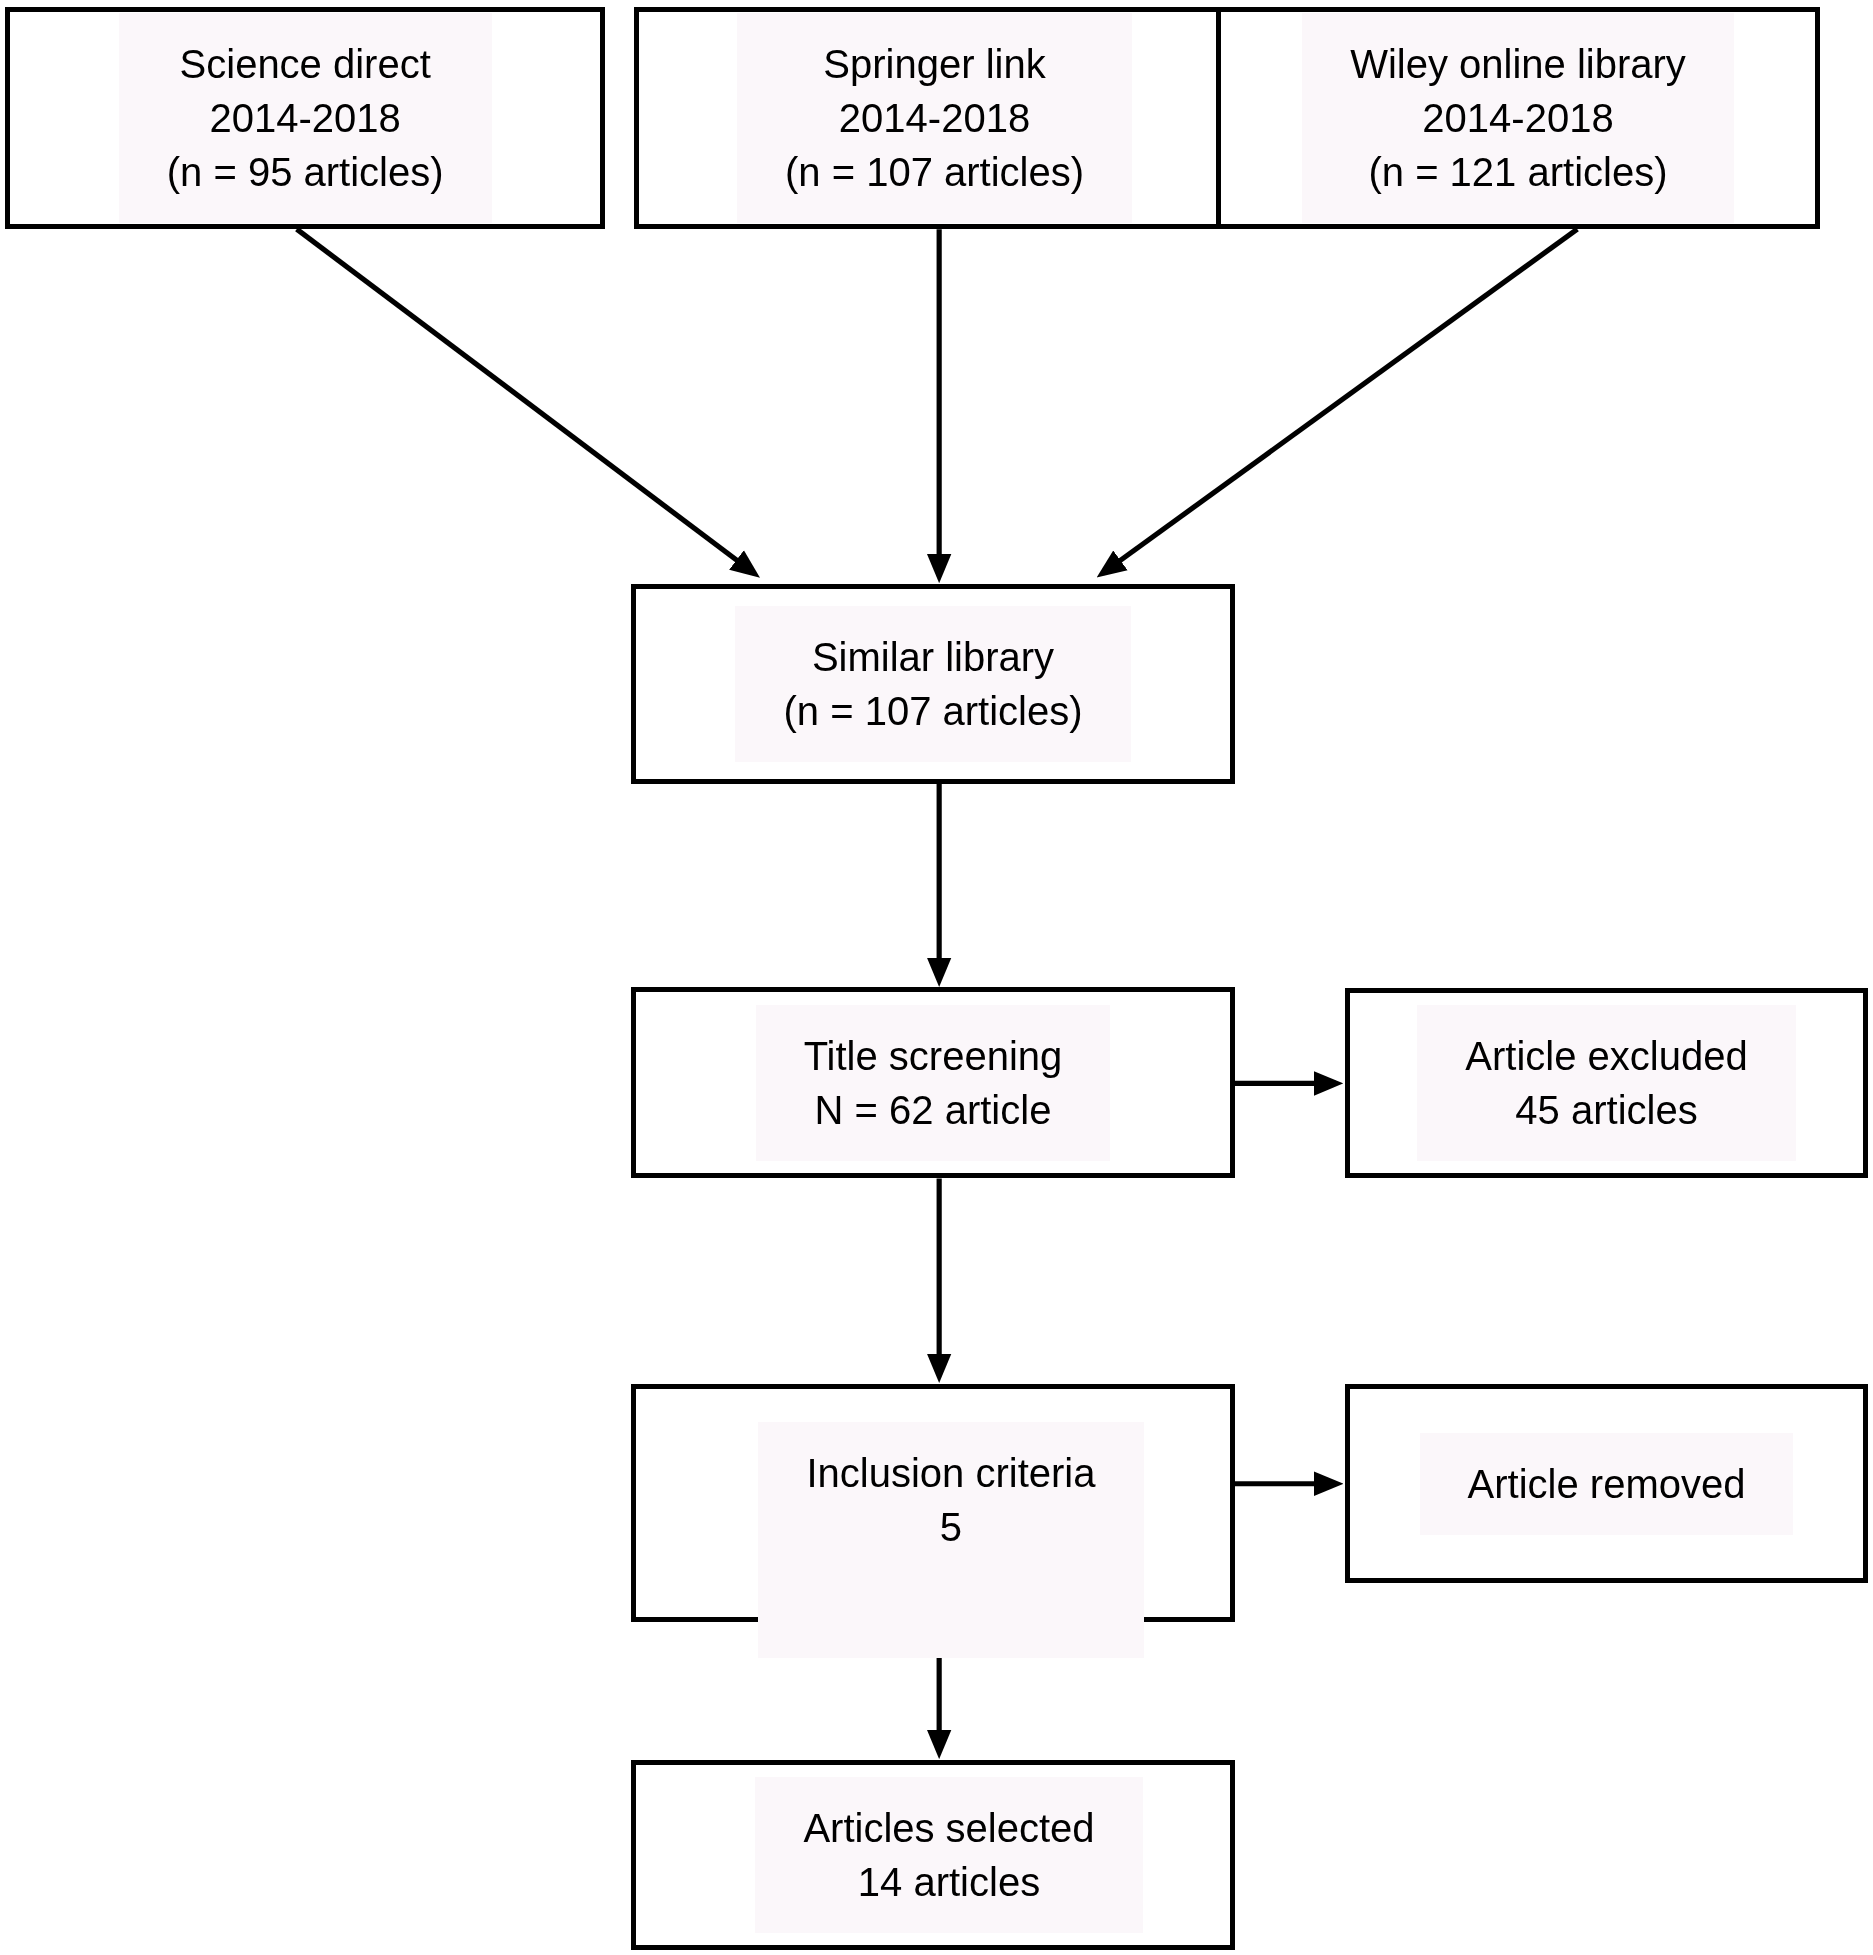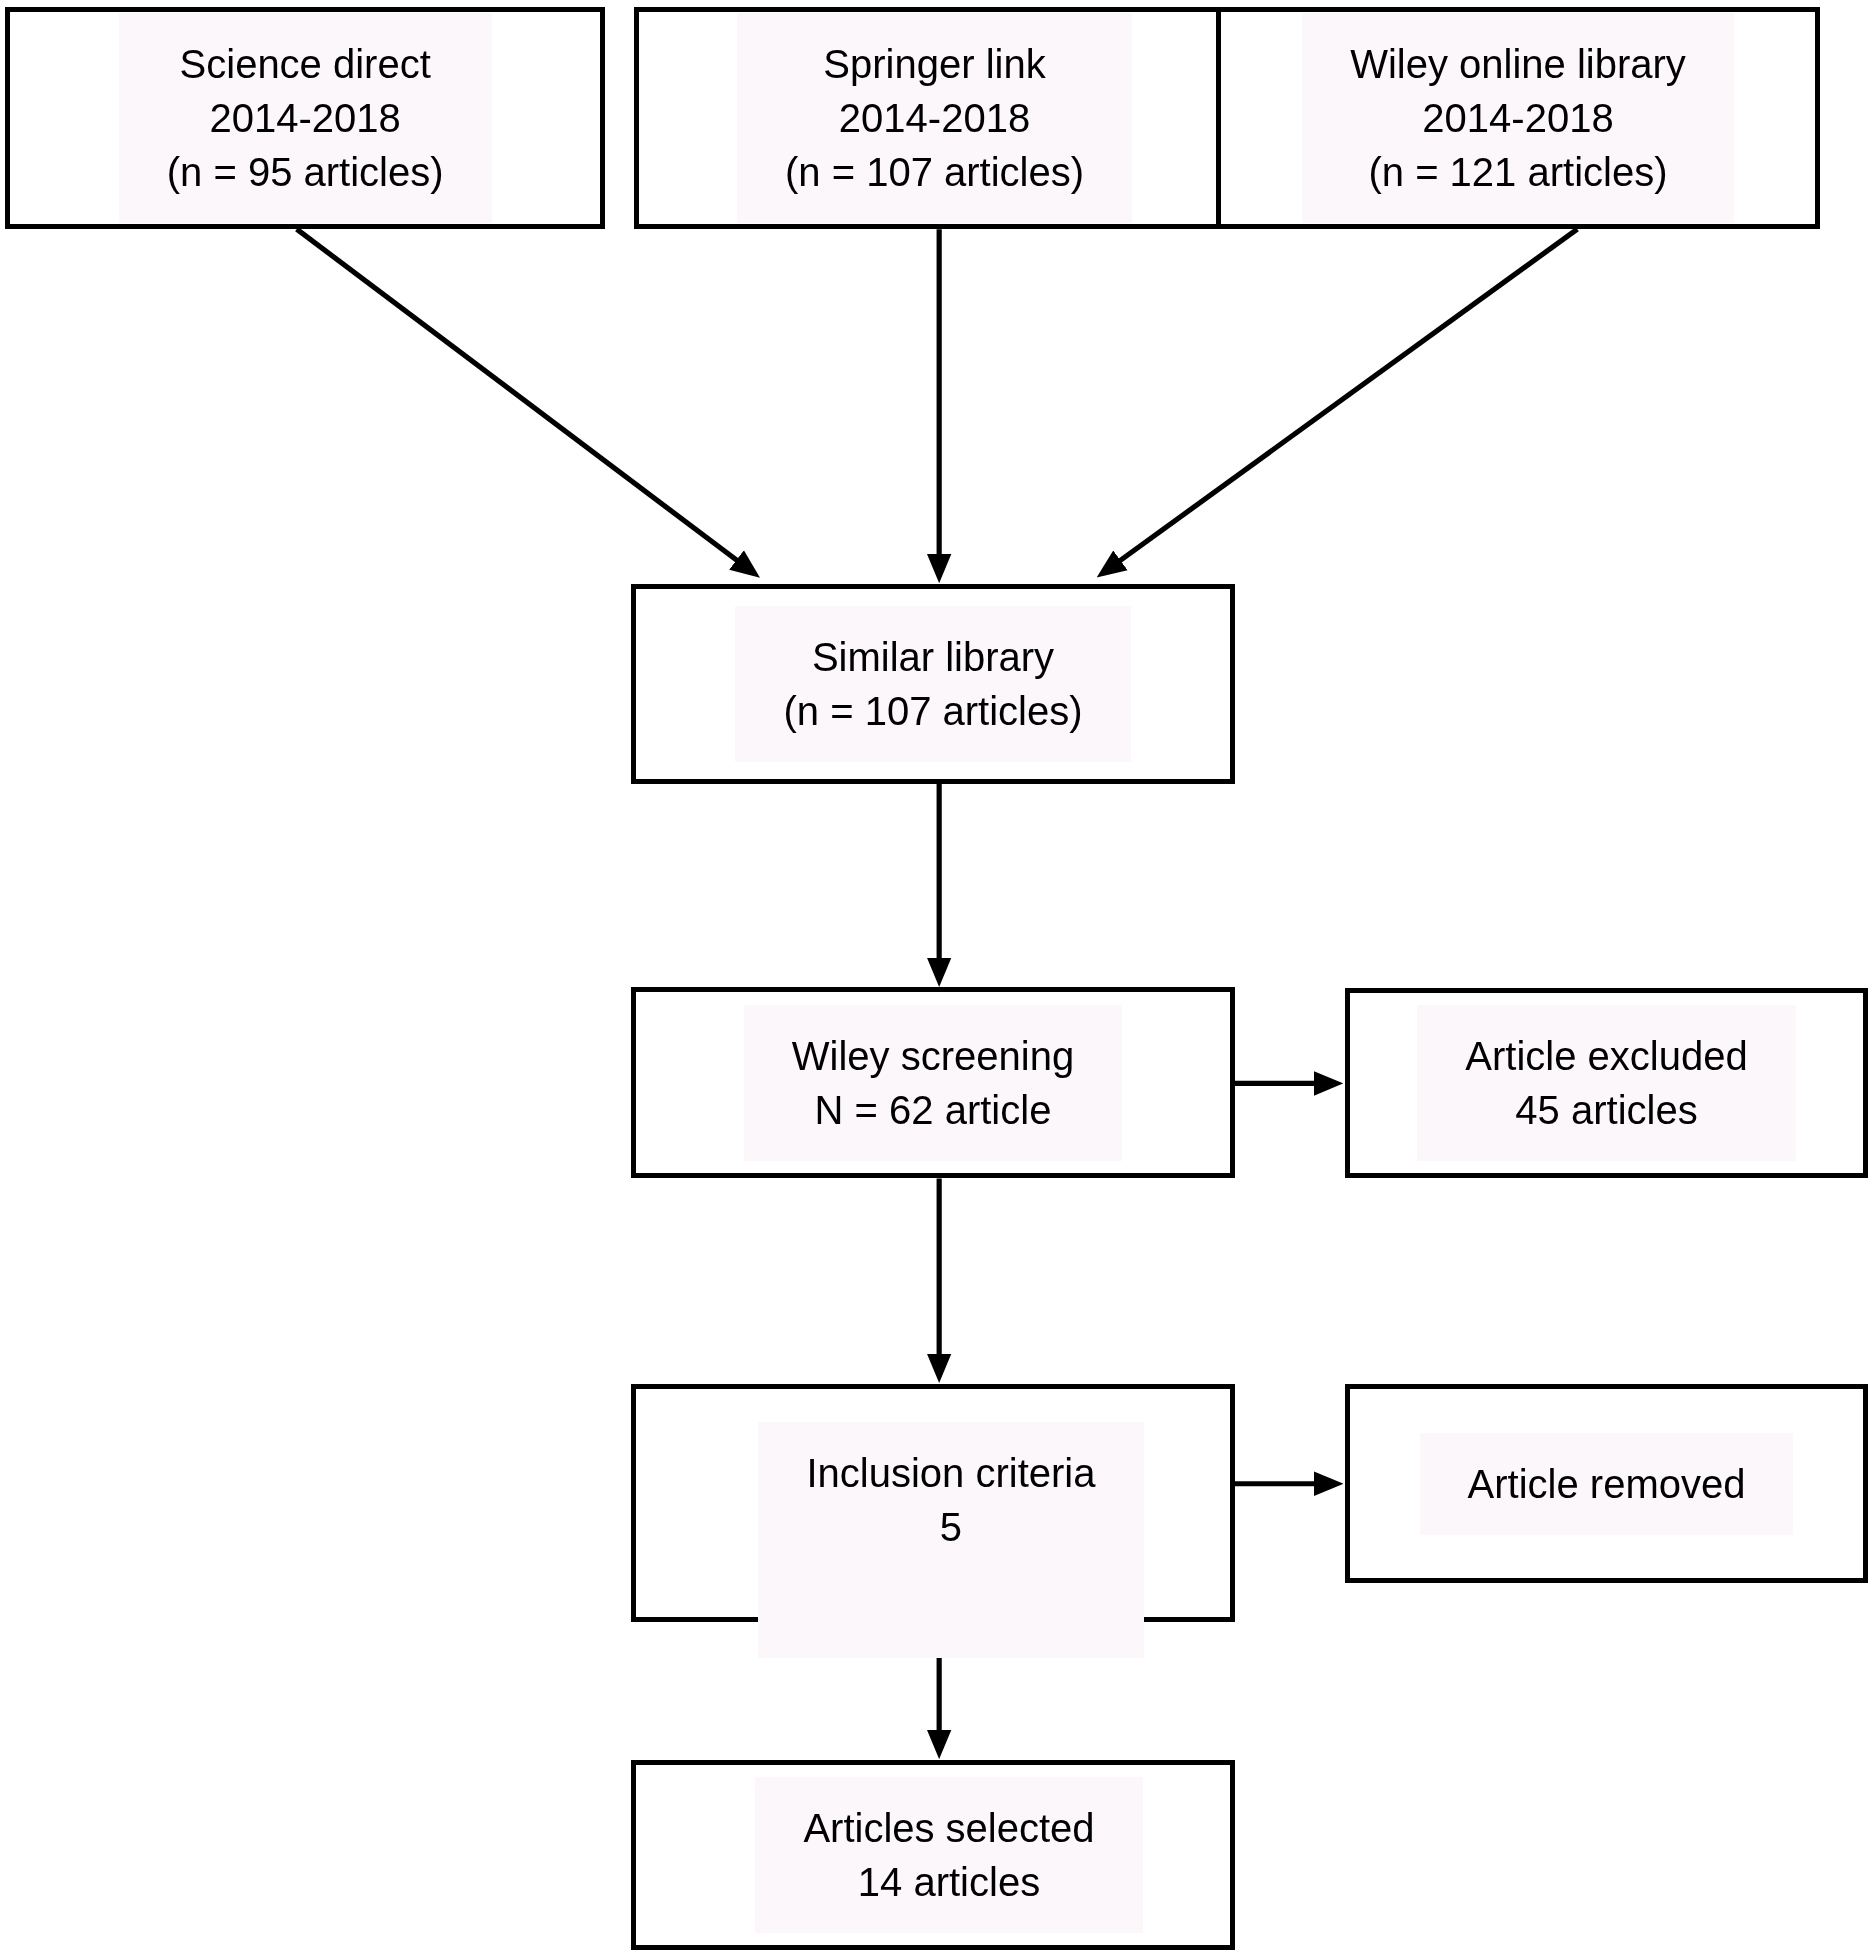--- a/index.html
+++ b/index.html
@@ -99,21 +99,21 @@
 
   <div class="box b-sim">
     <div class="backdrop">
       <span class="line">Similar library</span>
       <span class="line">(n = 107 articles)</span>
     </div>
   </div>
 
   <div class="box b-tit">
     <div class="backdrop">
-      <span class="line">Wiley screening</span>
+      <span class="line">Title screening</span>
       <span class="line">N = 62 article</span>
     </div>
   </div>
 
   <div class="box b-exc">
     <div class="backdrop">
       <span class="line">Article excluded</span>
       <span class="line">45 articles</span>
     </div>
   </div>

